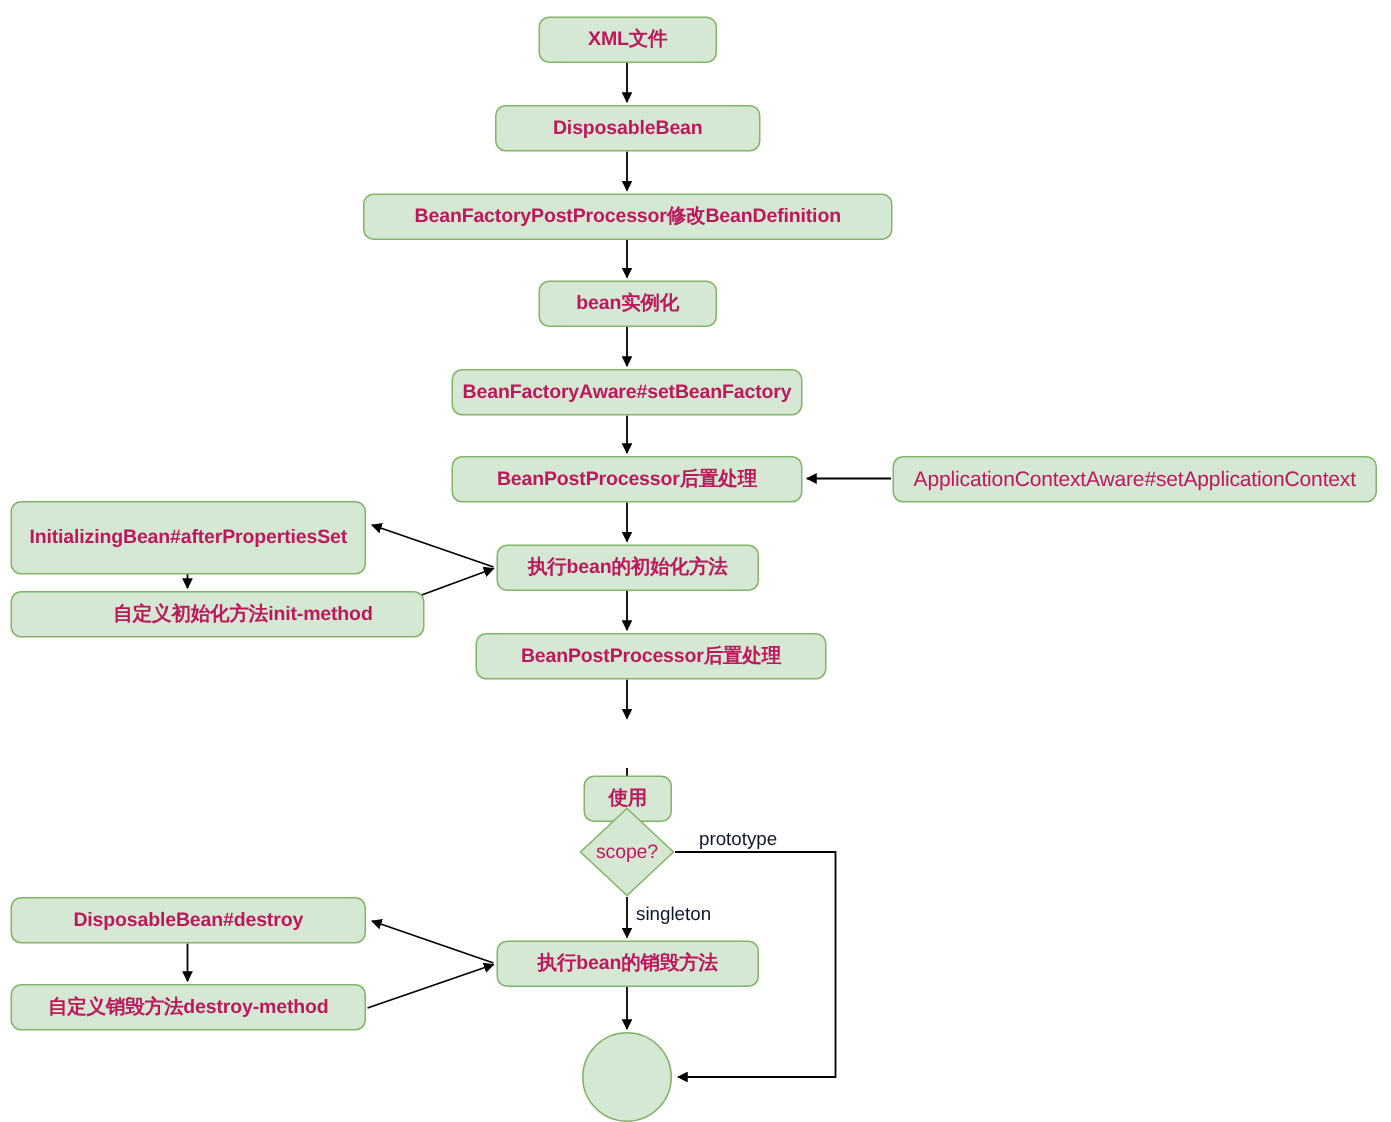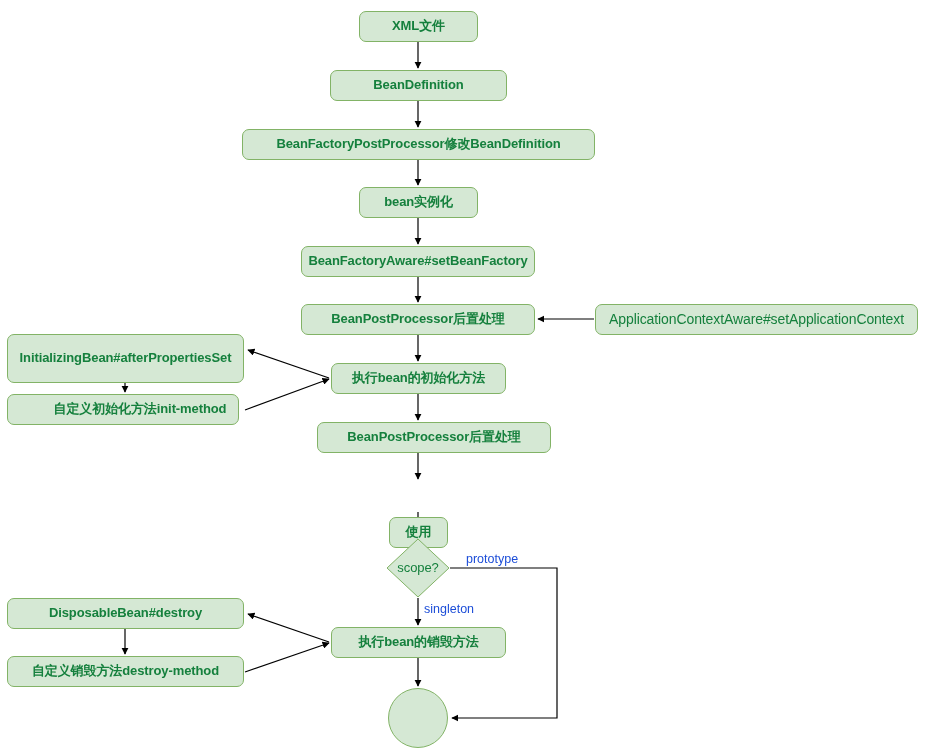--- a/index.html
+++ b/index.html
@@ -21,21 +21,21 @@
   .node {
     position: absolute;
     box-sizing: border-box;
     display: flex;
     align-items: center;
     justify-content: center;
     text-align: center;
     background: #d5e8d4;
     border: 1px solid #82b366;
     border-radius: 7px;
-    color: #15803d;
+    color: #be185d;
     font-size: 13px;
     font-weight: bold;
     line-height: 1.1;
     letter-spacing: -0.1px;
     white-space: nowrap;
     padding: 0 6px;
   }
   .node.thin {
     font-weight: normal;
     font-size: 14px;
@@ -68,21 +68,21 @@
     left: 0;
     top: 0;
     width: 927px;
     height: 748px;
     pointer-events: none;
   }
   .edge-label {
     position: absolute;
     font-size: 12.5px;
     font-weight: normal;
-    color: #1d4ed8;
+    color: #0f172a;
     white-space: nowrap;
   }
 </style>
 </head>
 <body>
 
 <div id="canvas">
 
   <svg id="edge-layer" viewBox="0 0 927 748" width="927" height="748" xmlns="http://www.w3.org/2000/svg">
     <defs>
@@ -111,21 +111,21 @@
         <path d="M 245,672 L 329,643" fill="none" stroke="#000000" stroke-width="1.2" marker-end="url(#arrowhead)"></path>
         <path d="M 418,658 L 418,686" fill="none" stroke="#000000" stroke-width="1.2" marker-end="url(#arrowhead)"></path>
       </g>
   </svg>
 
   <div id="nodes-group">
       <div class="node" style="left: 359px; top: 11px; width: 119px; height: 31px;">
         <span>XML文件</span>
       </div>
       <div class="node" style="left: 330px; top: 70px; width: 177px; height: 31px;">
-        <span>BeanDefinition</span>
+        <span>DisposableBean</span>
       </div>
       <div class="node" style="left: 242px; top: 129px; width: 353px; height: 31px;">
         <span>BeanFactoryPostProcessor修改BeanDefinition</span>
       </div>
       <div class="node" style="left: 359px; top: 187px; width: 119px; height: 31px;">
         <span>bean实例化</span>
       </div>
       <div class="node" style="left: 301px; top: 246px; width: 234px; height: 31px;">
         <span>BeanFactoryAware#setBeanFactory</span>
       </div>
@@ -134,21 +134,21 @@
       </div>
       <div class="node thin" style="left: 595px; top: 304px; width: 323px; height: 31px;">
         <span>ApplicationContextAware#setApplicationContext</span>
       </div>
       <div class="node" style="left: 7px; top: 334px; width: 237px; height: 49px;">
         <span>InitializingBean#afterPropertiesSet</span>
       </div>
       <div class="node" style="left: 331px; top: 363px; width: 175px; height: 31px;">
         <span>执行bean的初始化方法</span>
       </div>
-      <div class="node" style="left: 7px; top: 394px; width: 232px; height: 31px; padding-left: 40px;">
+      <div class="node" style="left: 7px; top: 394px; width: 276px; height: 31px; padding-left: 40px;">
         <span>自定义初始化方法init-method</span>
       </div>
       <div class="node" style="left: 301px; top: 422px; width: 234px; height: 31px; margin-left: 16px;">
         <span>BeanPostProcessor后置处理</span>
       </div>
       <div class="node" style="left: 389px; top: 481px; width: 59px; height: 31px; margin-top: 36px;">
         <span>使用</span>
       </div>
       <div class="node diamond" style="left: 386px; top: 538px; width: 64px; height: 60px;">
         <svg class="diamond-shape" viewBox="0 0 64 60">

